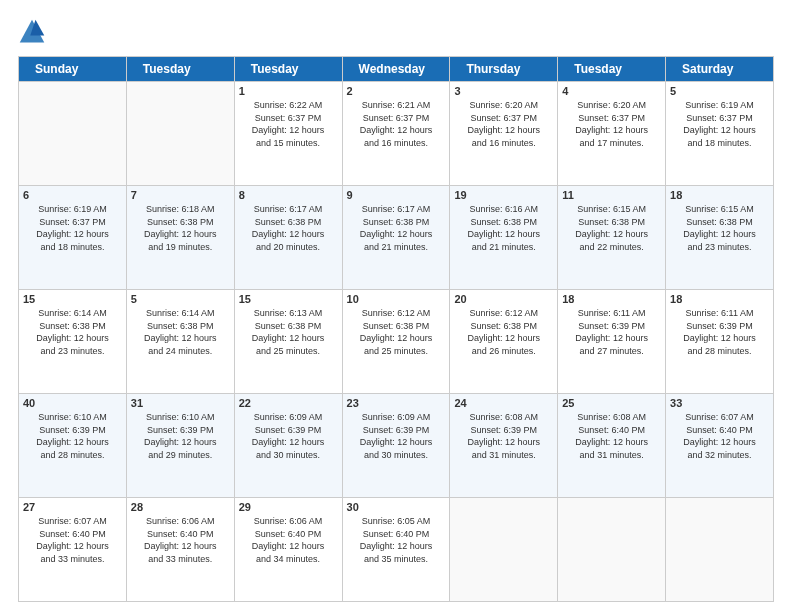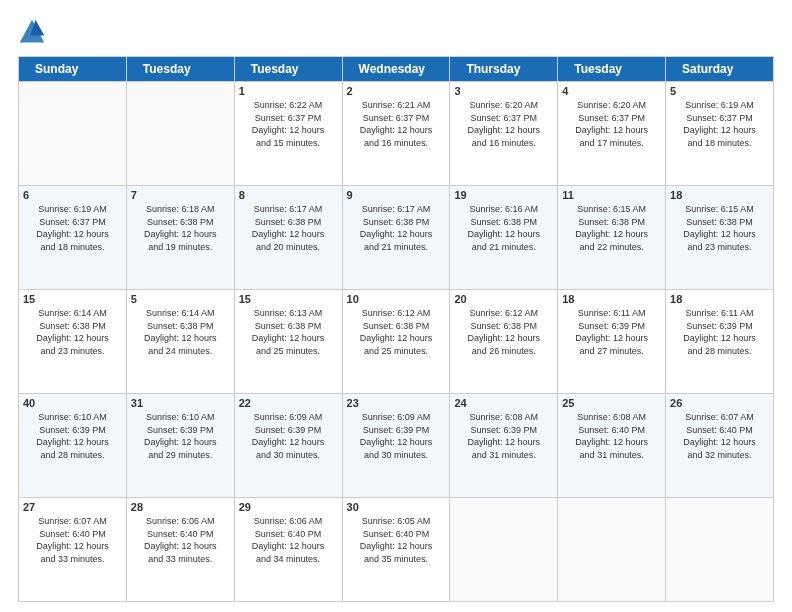--- a/index.html
+++ b/index.html
@@ -238,21 +238,21 @@
           </td>
           <td>
             <span class="day-num">24</span>
             <div class="day-info">Sunrise: 6:08 AM<br>Sunset: 6:39 PM<br>Daylight: 12 hours<br>and 31 minutes.</div>
           </td>
           <td>
             <span class="day-num">25</span>
             <div class="day-info">Sunrise: 6:08 AM<br>Sunset: 6:40 PM<br>Daylight: 12 hours<br>and 31 minutes.</div>
           </td>
           <td>
-            <span class="day-num">26</span>
+            <span class="day-num">33</span>
             <div class="day-info">Sunrise: 6:07 AM<br>Sunset: 6:40 PM<br>Daylight: 12 hours<br>and 32 minutes.</div>
           </td>
         </tr>
         <tr>
           <td>
             <span class="day-num">27</span>
             <div class="day-info">Sunrise: 6:07 AM<br>Sunset: 6:40 PM<br>Daylight: 12 hours<br>and 33 minutes.</div>
           </td>
           <td>
             <span class="day-num">28</span>

